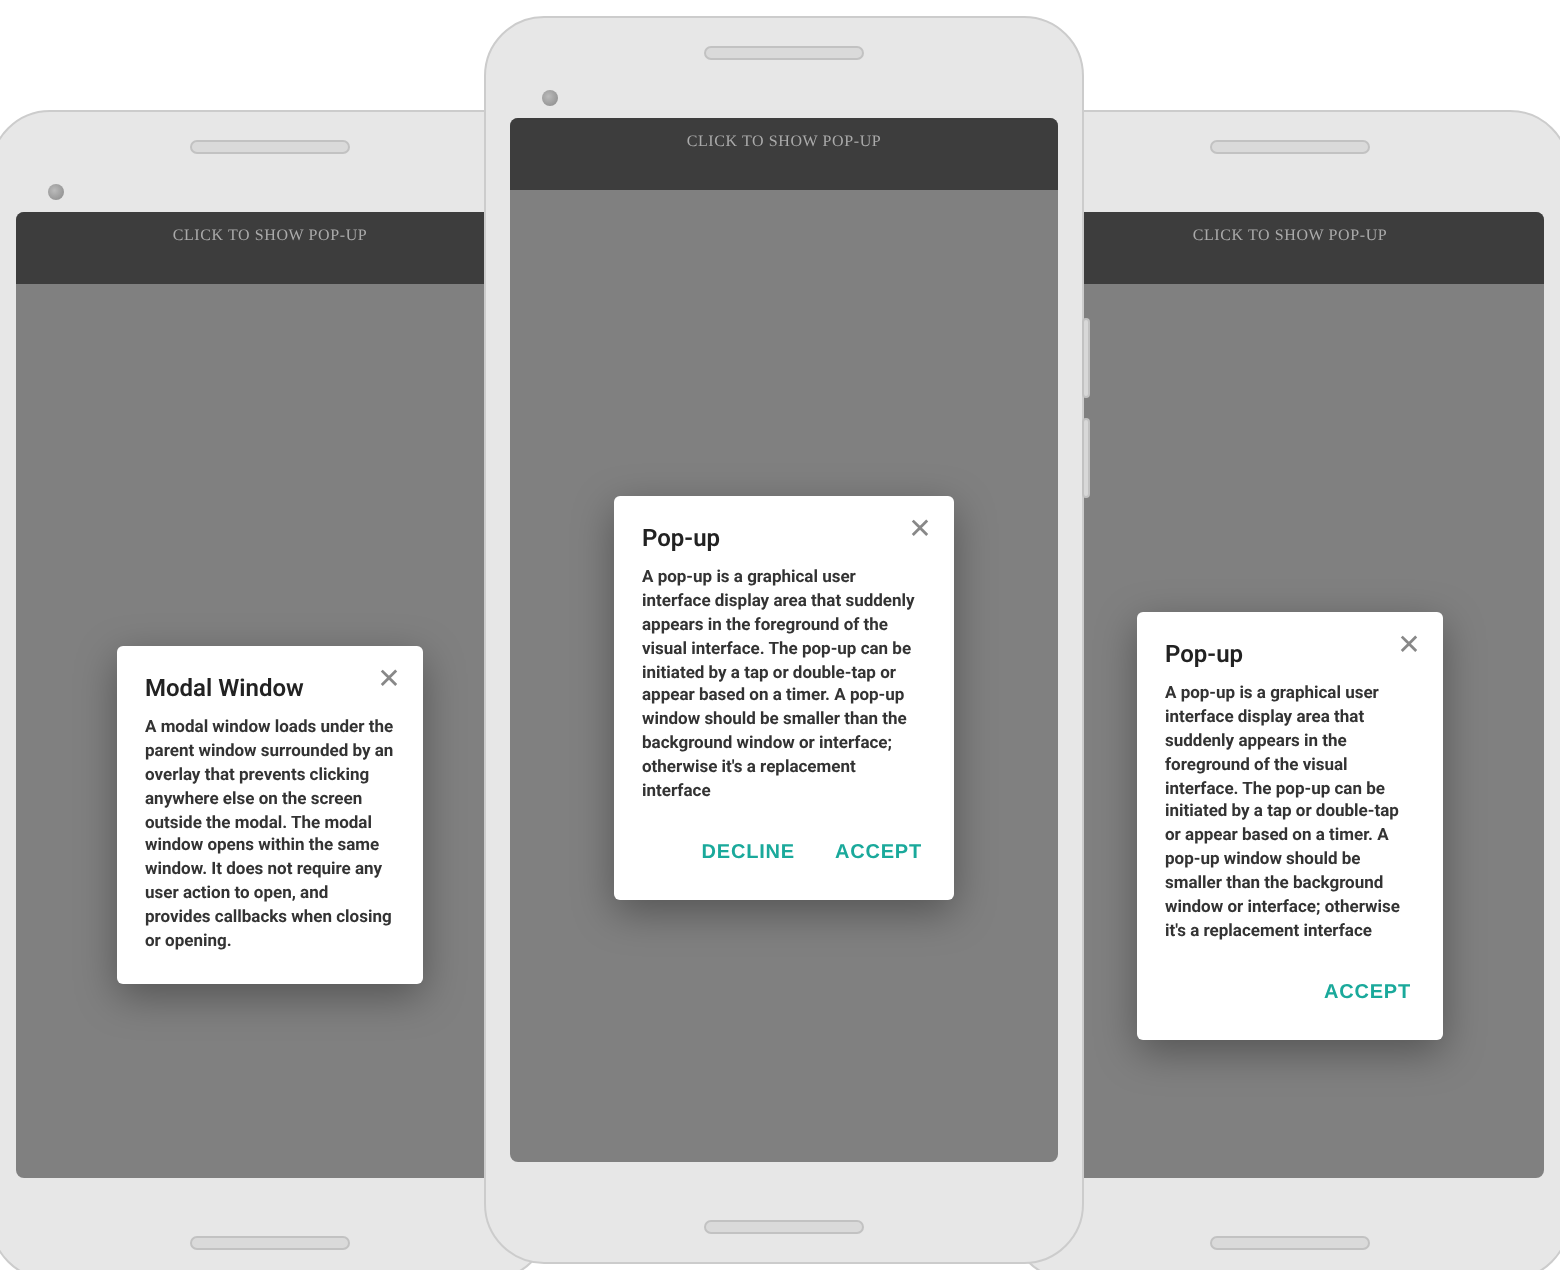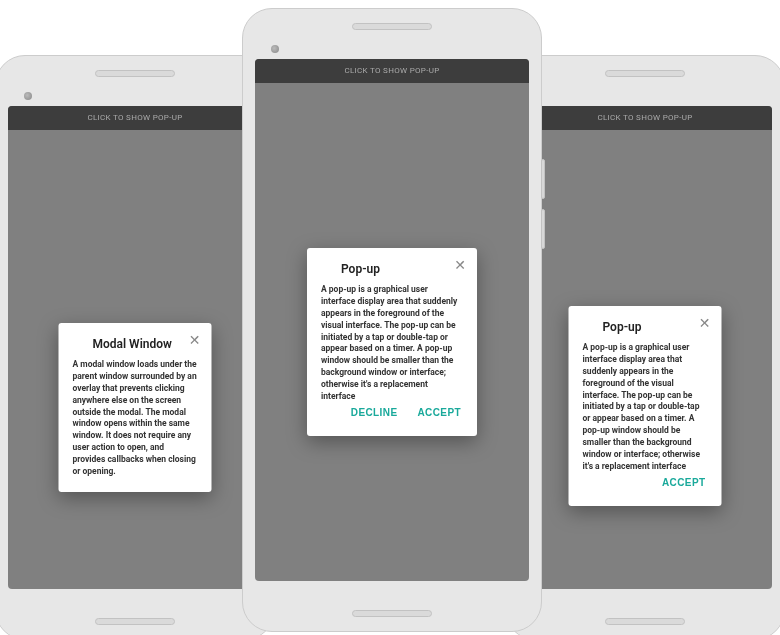--- a/index.html
+++ b/index.html
@@ -45,29 +45,30 @@
       width: 8px;
       height: 8px;
       border-radius: 50%;
       background: radial-gradient(circle at 40% 40%, #bbb, #888);
       top: 36px;
       left: 28px;
     }
     .topbar {
       position: absolute;
       top: 0; left: 0; right: 0;
-      height: 24px;
+      height: 36px;
       background: #3d3d3d;
       border-top-left-radius: 4px;
       border-top-right-radius: 4px;
       color: #aaa;
       font-size: 8px;
       text-align: center;
       line-height: 24px;
       letter-spacing: 0.3px;
+      font-family: Liberation Serif, serif;
     }
     .phone.left { left: -5px; top: 55px; width: 280px; height: 585px; z-index: 1; }
     .phone.center { left: 242px; top: 8px; width: 300px; height: 624px; z-index: 3; }
     .phone.right { right: -5px; top: 55px; width: 280px; height: 585px; z-index: 1; }
 
     .side-buttons { position: absolute; right: -4px; top: 150px; }
     .side-btn {
       width: 4px;
       height: 40px;
       background: #d8d8d8;
@@ -83,21 +84,20 @@
       box-shadow: 0 6px 20px rgba(0,0,0,0.35);
       padding: 14px;
       left: 50%;
       transform: translateX(-50%);
     }
     .card-title {
       font-size: 12px;
       font-weight: 600;
       color: #222;
       margin-bottom: 8px;
-      margin-left: 20px;
     }
     .card-body {
       font-size: 8.5px;
       line-height: 1.4;
       color: #333;
       white-space: pre-line;
       font-weight: bold;
     }
     .close {
       position: absolute;
@@ -105,21 +105,21 @@
       right: 10px;
       width: 14px;
       height: 14px;
       cursor: pointer;
       color: #888;
       font-size: 14px;
       line-height: 14px;
       text-align: center;
     }
     .actions {
-      margin-top: 0;
+      margin-top: 14px;
       display: flex;
       justify-content: flex-end;
       gap: 16px;
     }
     .action-btn {
       background: none;
       border: none;
       color: #1aa99b;
       font-size: 10px;
       font-weight: 600;

